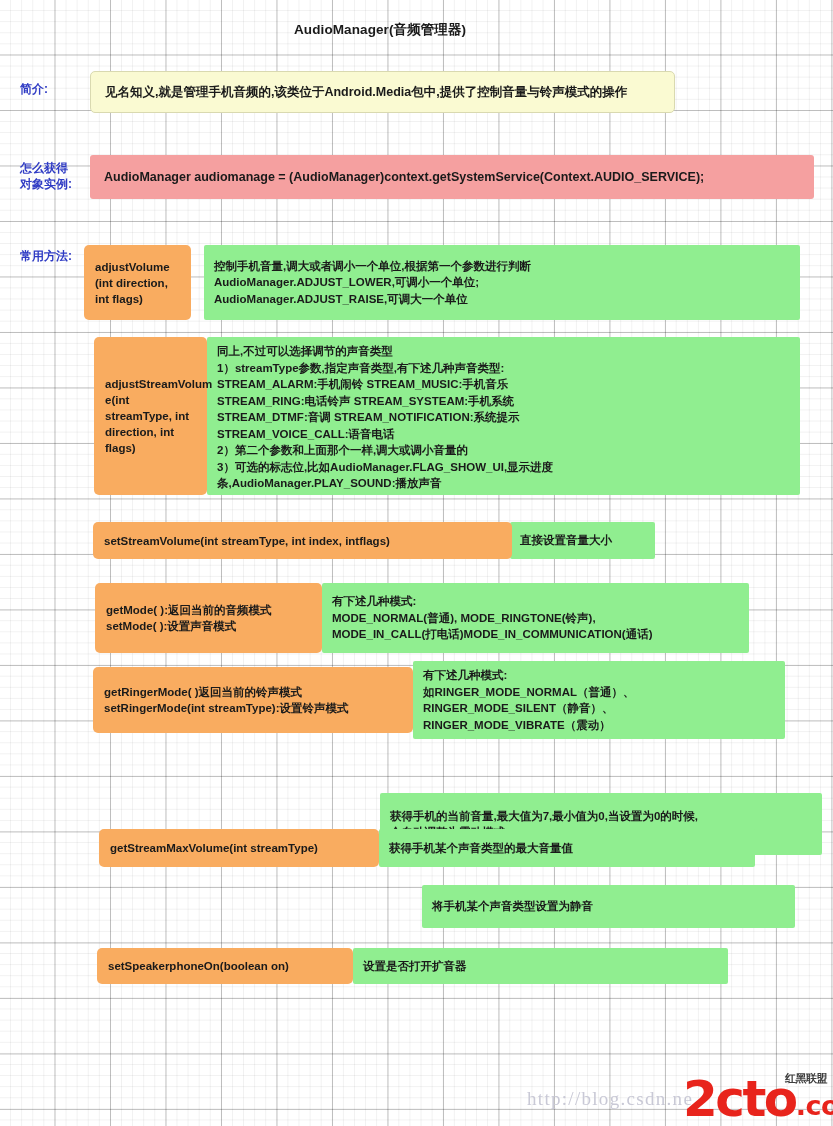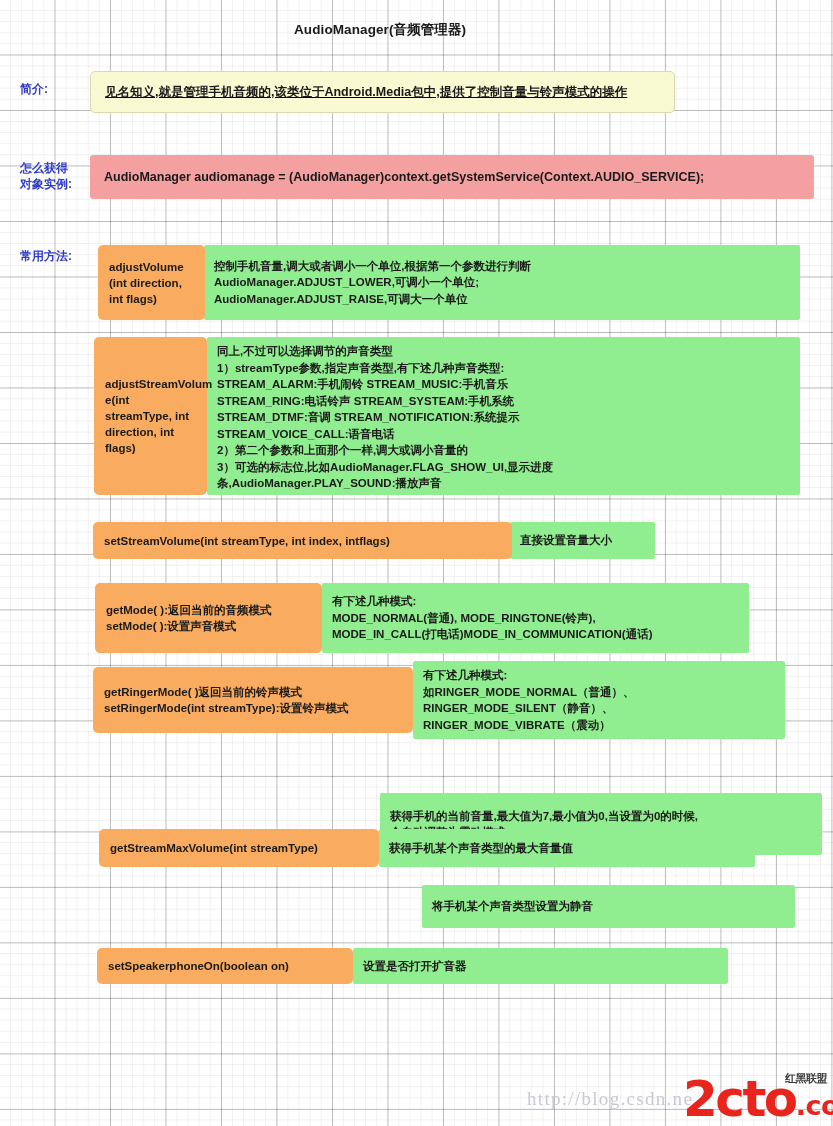--- a/index.html
+++ b/index.html
@@ -57,21 +57,20 @@
   .box-text {
     width: 100%;
     white-space: pre-line;
   }
 
   .intro-box {
     background: #fafad2;
     border: 1px solid #d9d9b0;
     border-radius: 5px;
     padding: 6px 14px;
-    text-decoration: underline;
   }
   .intro-box .box-text {
     font-size: 12.5px;
     font-weight: bold;
     color: #1a1a1a;
     line-height: 17px;
   }
 
   .code-box {
     background: #f5a0a0;
@@ -167,21 +166,21 @@
   </div>
 
   <div class="abs side-label" style="left:20px; top:160px;">怎么获得
 对象实例:</div>
   <div class="abs box code-box" style="left:90px; top:155px; width:724px; height:44px;">
     <span class="box-text">AudioManager audiomanage = (AudioManager)context.getSystemService(Context.AUDIO_SERVICE);</span>
   </div>
 
   <div class="abs side-label" style="left:20px; top:248px;">常用方法:</div>
 
-  <div class="abs box sig-box" style="left:98px; top:245px; width:107px; height:75px;">
+  <div class="abs box sig-box" style="left:84px; top:245px; width:107px; height:75px;">
     <span class="box-text">adjustVolume
 (int direction,
 int flags)</span>
   </div>
   <div class="abs box desc-box" style="left:204px; top:245px; width:596px; height:75px;">
     <span class="box-text">控制手机音量,调大或者调小一个单位,根据第一个参数进行判断
 AudioManager.ADJUST_LOWER,可调小一个单位;
 AudioManager.ADJUST_RAISE,可调大一个单位</span>
   </div>
 

